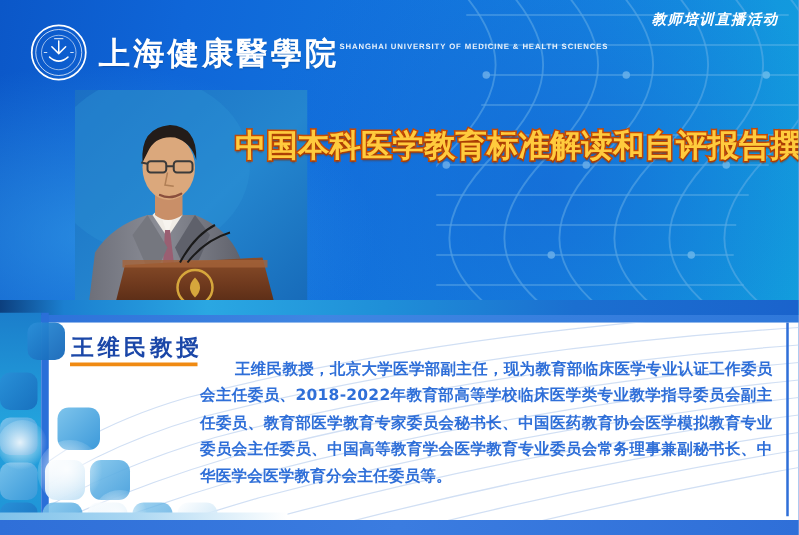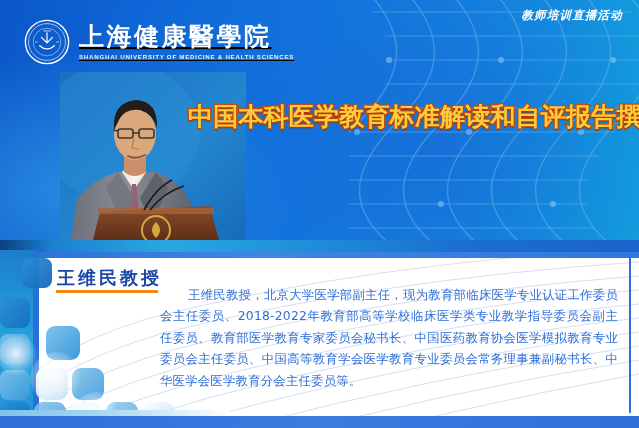--- a/index.html
+++ b/index.html
@@ -32,21 +32,21 @@
   .dna{
     position:absolute;right:-10px;top:-18px;width:300px;height:268px;
     opacity:.55;
   }
 
   
   .logo-row{
     position:absolute;left:24px;top:19px;display:flex;align-items:center;gap:9px;
   }
   .seal{width:46px;height:46px;flex:0 0 auto;}
-  .logo-txt{display:flex;flex-direction:column;line-height:1;text-decoration:underline;}
+  .logo-txt{display:flex;line-height:1;}
   .logo-cn{
     font-family:"DejaVu Serif","Liberation Serif",serif;
     font-size:25px;font-weight:700;color:#fff;letter-spacing:2.5px;
     white-space:nowrap;
     text-shadow:0 1px 1px rgba(0,0,0,.18);
   }
   .logo-en{
     font-size:6.2px;font-weight:700;color:#e8f1fb;letter-spacing:.72px;
     margin-top:5px;white-space:nowrap;
   }
@@ -109,21 +109,21 @@
   .sec-rule{
     position:absolute;left:56px;top:290px;width:102px;height:3px;
     background:#f08a12;
   }
 
   
   .body-copy{
     position:absolute;left:160px;top:284px;width:458px;
     font-family:"DejaVu Sans","Liberation Sans",sans-serif;
     font-size:12.4px;line-height:21.4px;color:#2f6fd8;
-    font-weight:400;text-align:justify;text-indent:28px;
+    font-weight:700;text-align:justify;text-indent:28px;
     letter-spacing:.2px;
   }
 
   
   .squares{position:absolute;left:0;top:250px;width:200px;height:178px;}
 
   
   .bottom-bar{
     position:absolute;left:0;top:416px;width:639px;height:12px;
     background:linear-gradient(90deg,#2f6fd8 0%,#3b7ce0 50%,#2f6fd8 100%);

